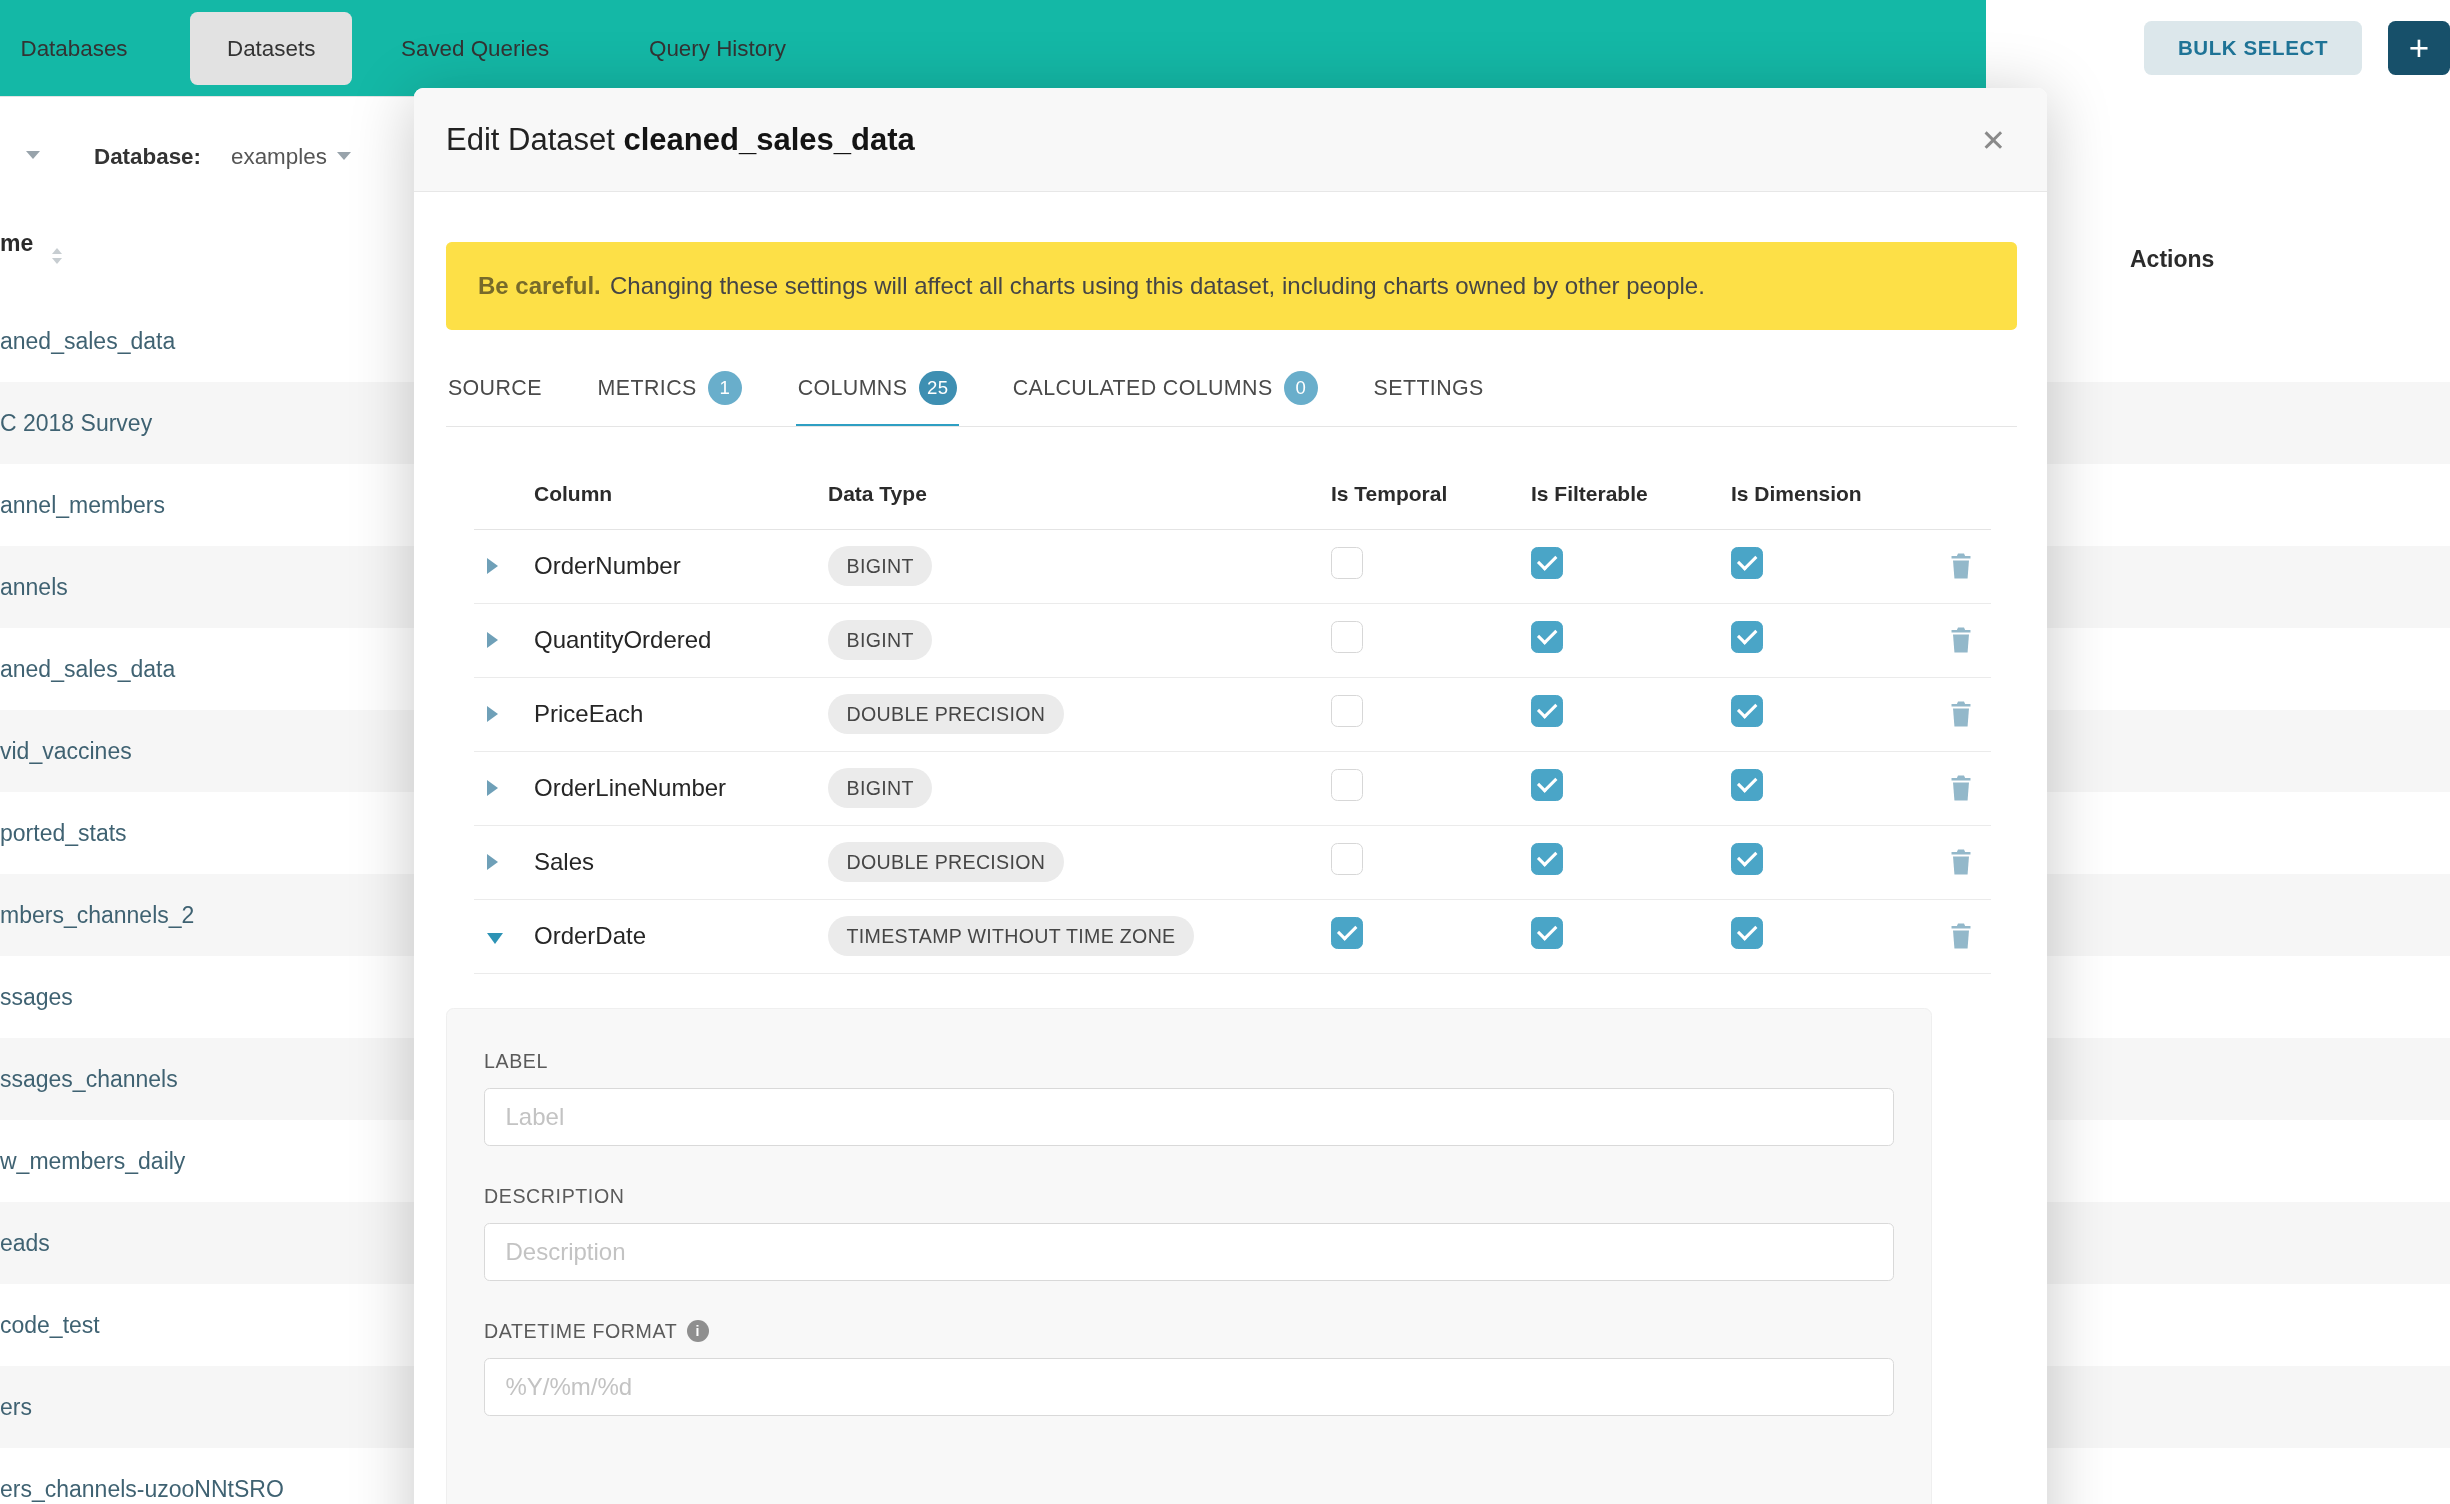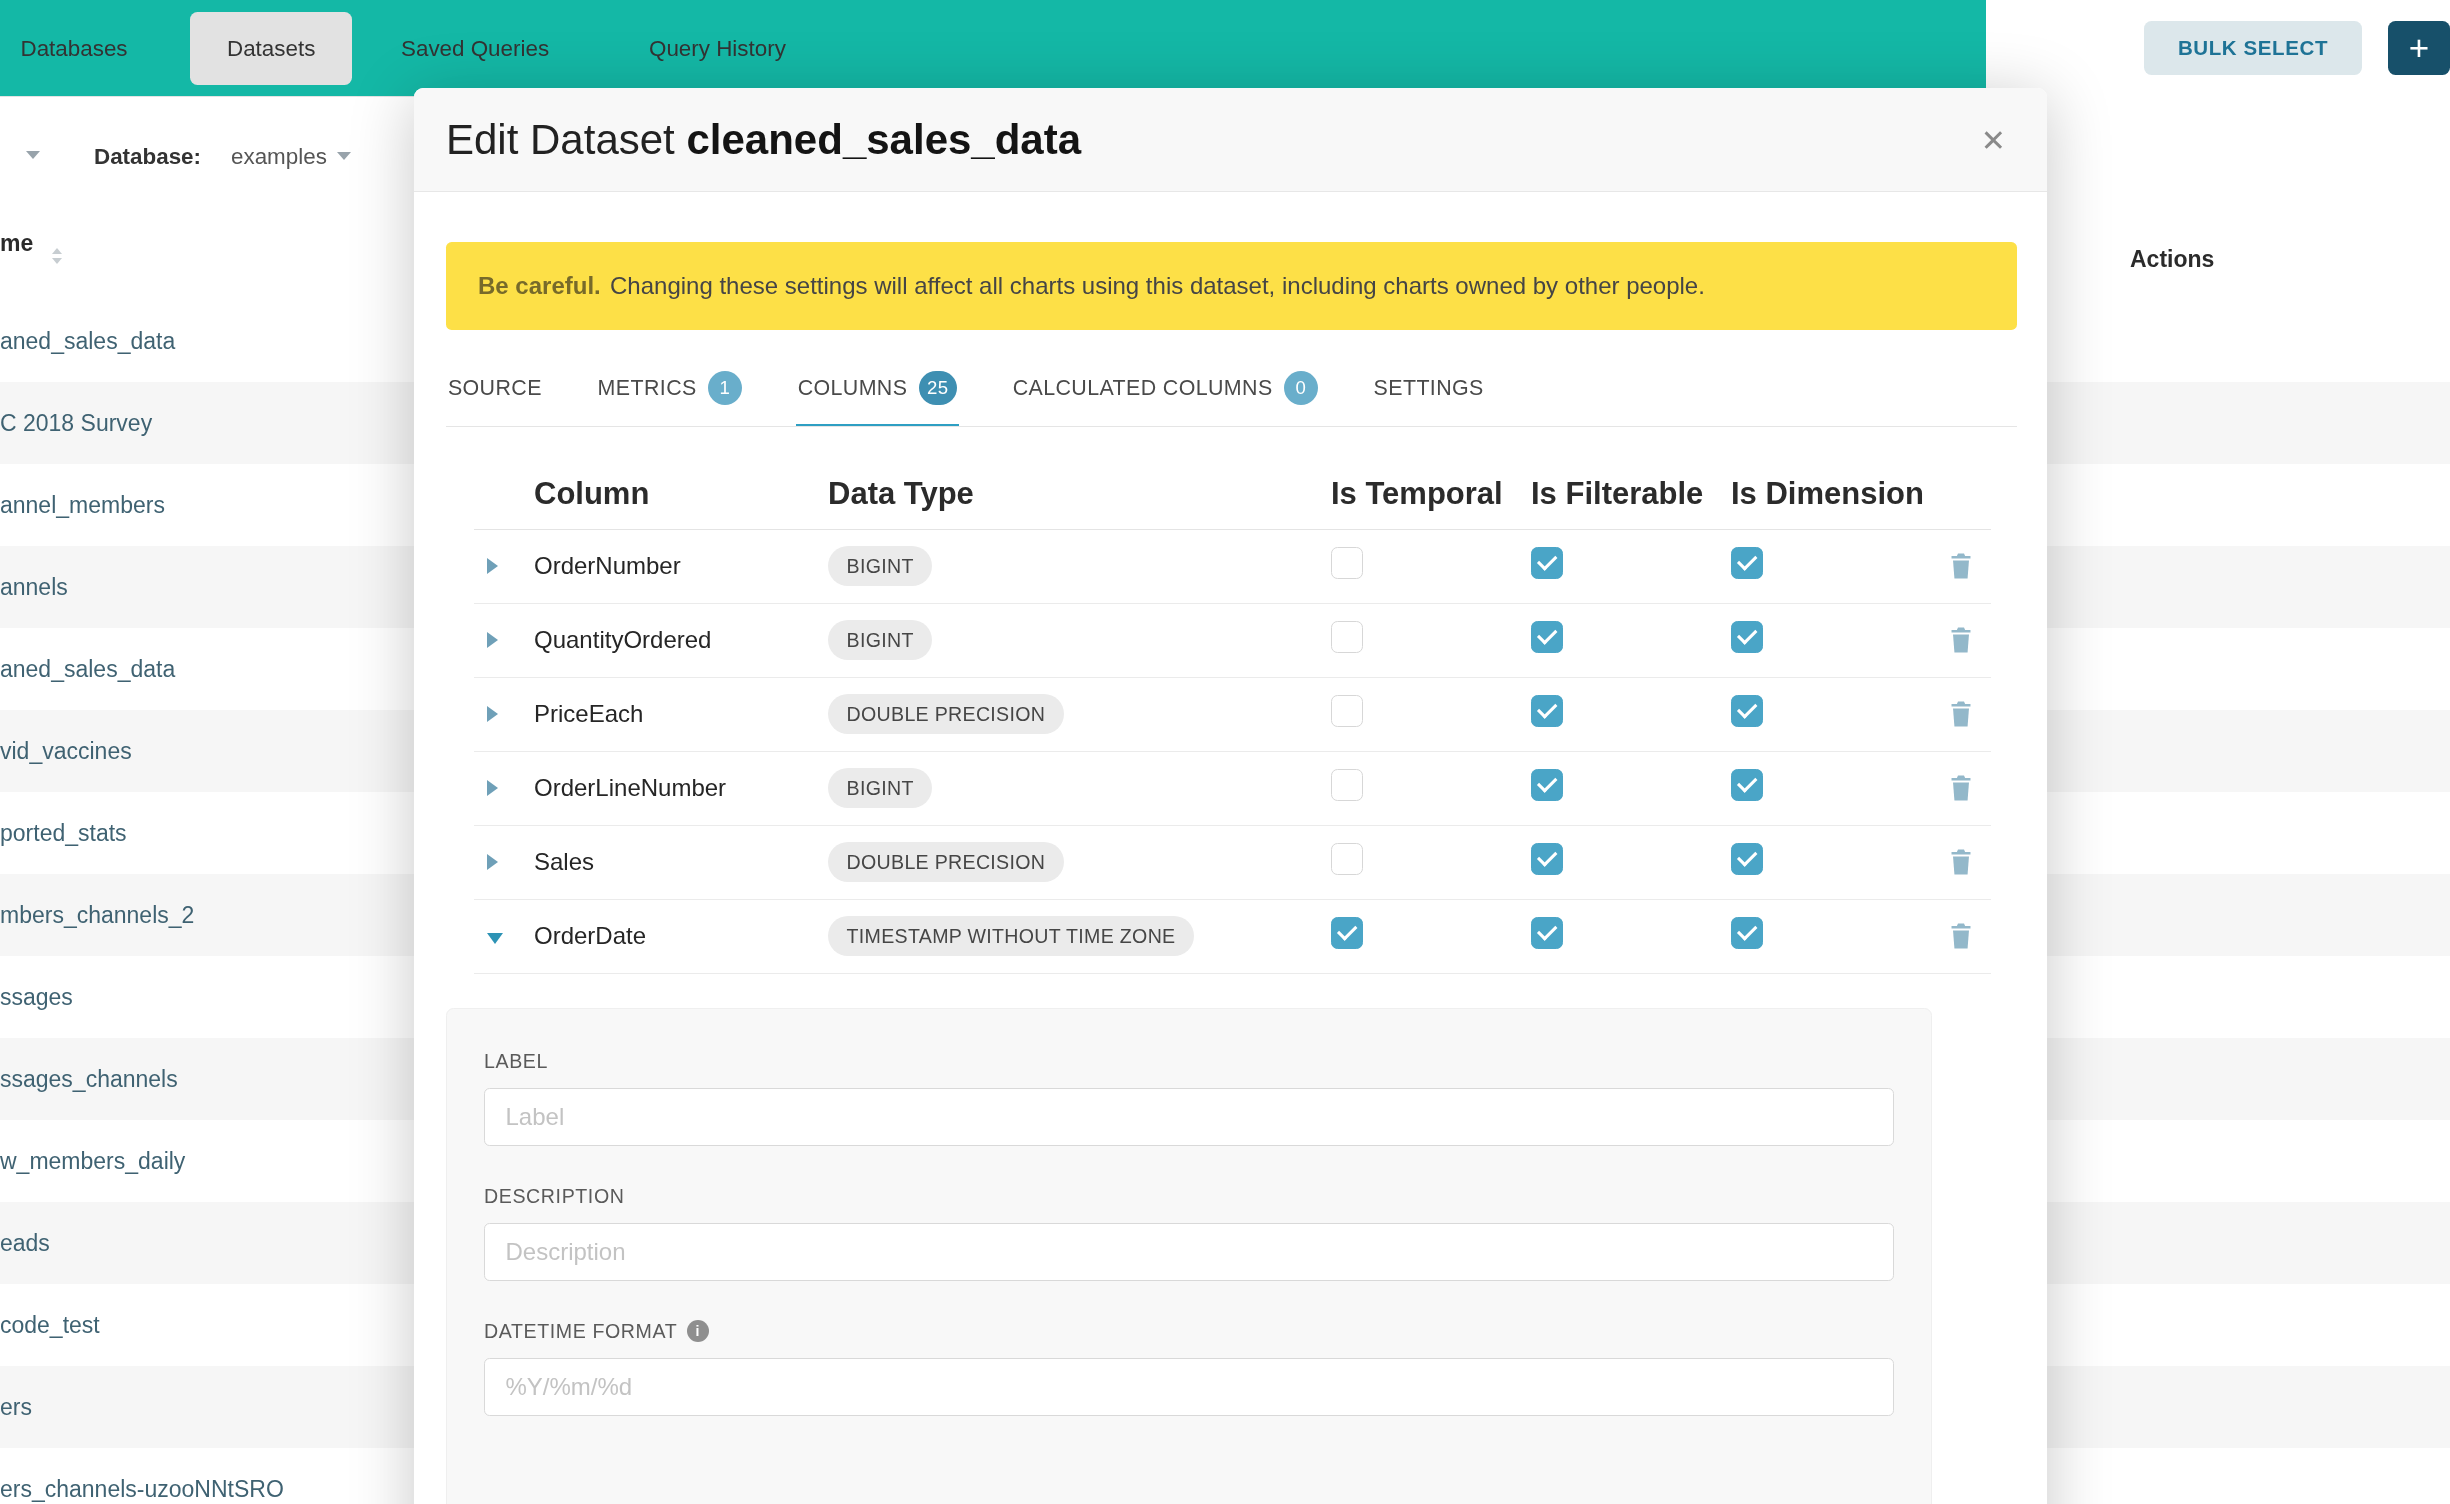--- a/index.html
+++ b/index.html
@@ -31,37 +31,37 @@
   .sort-icon .s-dn{width:0;height:0;border-left:5.6px solid transparent;border-right:5.6px solid transparent;border-top:6.5px solid #C7CDD1}
   .lh-actions{position:absolute;left:2130px;top:246px;font-size:23px;font-weight:700;color:#2B2B2B}
   .bg-rows{position:absolute;left:0;top:300px;width:2450px;z-index:0}
   .bg-row{height:82px;display:flex;align-items:center}
   .bg-row:nth-child(even){background:#F6F6F6}
   .ds-link{font-size:23px;color:#3F6272;cursor:pointer;white-space:nowrap}
 
   
   .modal{position:absolute;left:414px;top:88px;width:1633px;height:1641px;background:#fff;border-radius:9.3px;box-shadow:0 9.3px 65px rgba(0,0,0,.22);z-index:10}
   .modal-header{height:104px;background:#F8F8F8;border-bottom:0.9px solid #E7E7E7;border-radius:9.3px 9.3px 0 0;display:flex;align-items:center;padding:0 37px 0 32px;position:relative}
-  .modal-title{font-size:42px;color:#222}
+  .modal-title{font-size:31px;color:#222}
   .modal-title b{font-weight:700;color:#141414}
   .modal-close{position:absolute;right:41px;top:50%;transform:translateY(-50%);font-size:30px;color:#8A8A8A;cursor:pointer}
   .modal-body{padding:0 30px 0 32px}
 
   .warning{margin-top:50px;height:88px;background:#fde047;border-radius:5.6px;display:flex;align-items:center;padding:0 32px;font-size:24px;color:#454545;white-space:nowrap}
   .warning b{color:#776A2A;font-weight:700;margin-right:9.3px}
 
   .tabs{margin-top:26px;display:flex;gap:52px;border-bottom:0.9px solid #E5E5E5}
   .tab{position:relative;display:flex;align-items:center;gap:11.2px;padding:15px 1.9px 20.5px;font-size:21.4px;letter-spacing:0.4px;color:#4A4A4A;cursor:pointer;white-space:nowrap}
   .tab.active::after{content:"";position:absolute;left:0;right:0;bottom:-0.9px;height:2.8px;background:#2E9FC3}
   .tab-badge{min-width:34px;height:34px;border-radius:17px;background:#69AECB;color:#fff;font-size:18.6px;display:inline-flex;align-items:center;justify-content:center;padding:0 8.4px}
   .tab.active .tab-badge{background:#3E8FB2}
 
   .ctable{margin:32px 26px 0 28px}
   .crow{display:grid;grid-template-columns:60px 294px 503px 200px 200px 200px 1fr;align-items:center;height:74px;border-bottom:0.9px solid #EBEBEB;font-size:24px;color:#262626}
-  .crow.chead{height:71px;border-bottom:0.9px solid #E4E4E4;font-weight:700;font-size:31px;color:#2B2B2B}
+  .crow.chead{height:71px;border-bottom:0.9px solid #E4E4E4;font-weight:700;font-size:21px;color:#2B2B2B}
   .c-caret{padding-left:13px}
   .caret{display:inline-block;width:0;height:0;border-top:8.4px solid transparent;border-bottom:8.4px solid transparent;border-left:11.2px solid #6FA0B8;cursor:pointer}
   .caret.down{border-left:8.4px solid transparent;border-right:8.4px solid transparent;border-top:11.2px solid #2D93B5;border-bottom:0}
   .pill{display:inline-block;background:#EBEBEB;border-radius:20.5px;padding:8.4px 18.6px;font-size:19.6px;color:#464646;letter-spacing:0.3px;white-space:nowrap}
   .checkbox{position:relative;display:inline-block;width:32px;height:32px;border:1.9px solid #D7D7D7;border-radius:6.5px;background:#fff;cursor:pointer}
   .checkbox.checked{background:#4AA5C7;border-color:#4AA5C7}
   .checkbox.checked::after{content:"";position:absolute;left:5.6px;top:6.5px;width:15px;height:7.5px;border-left:3.7px solid #fff;border-bottom:3.7px solid #fff;transform:rotate(-45deg)}
   .c-trash{display:flex;justify-content:center}
   .trash{width:26px;height:28px;cursor:pointer}
   .trash path{fill:#93B8CA}

